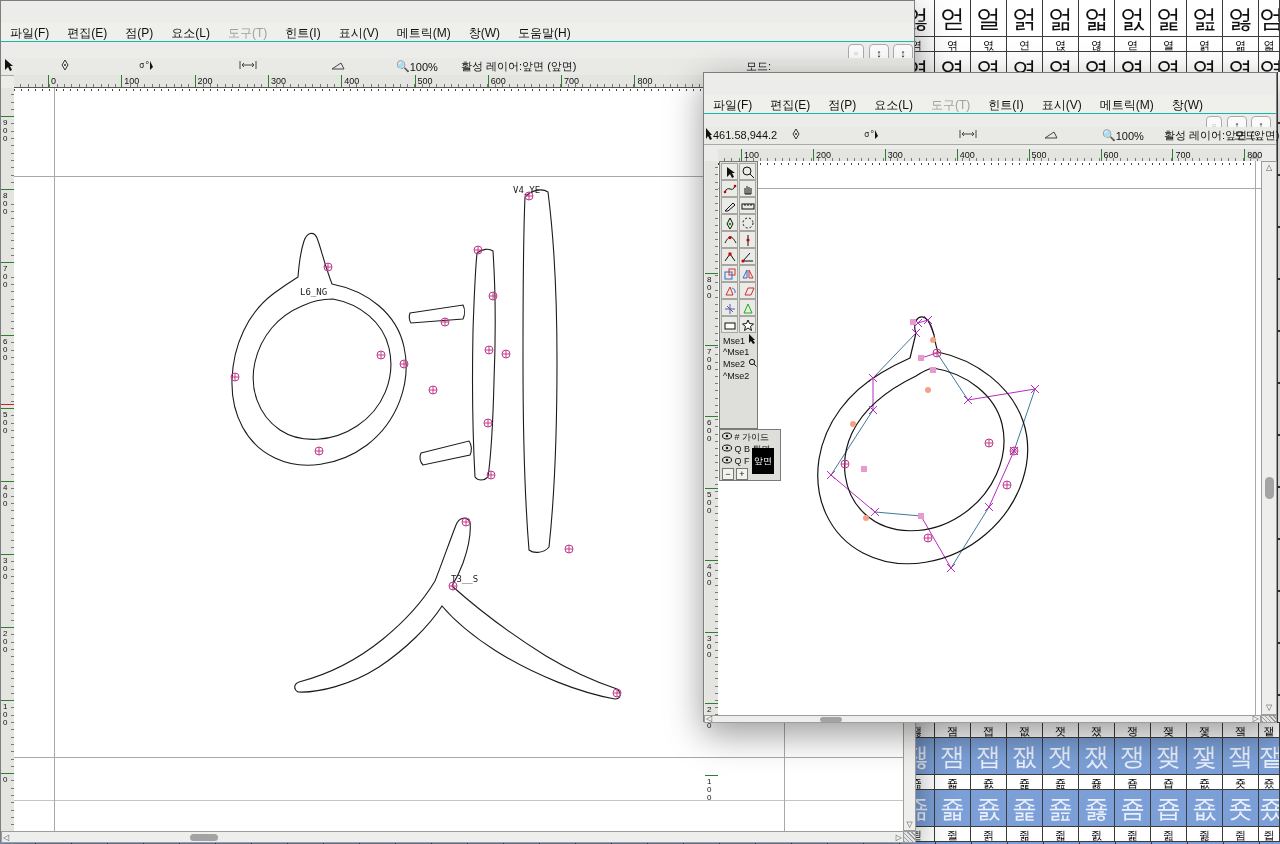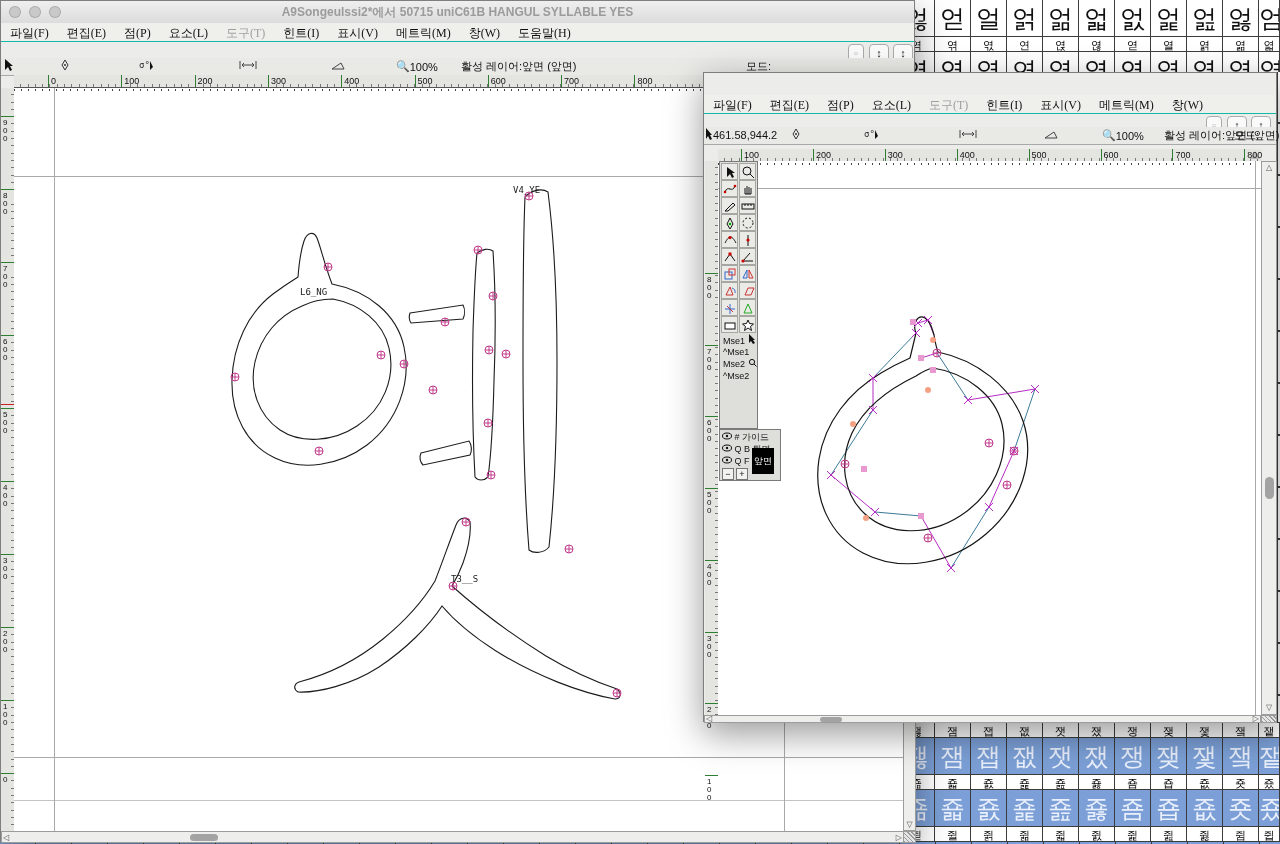--- a/index.html
+++ b/index.html
@@ -19,21 +19,21 @@
     background-image:repeating-linear-gradient(180deg,transparent 0 50px,#3c3c3c 50px 52px);}
   
   .window{position:absolute;background:#ececea;border:1px solid #7e7e7e;box-sizing:border-box;
           box-shadow:0 12px 34px rgba(0,0,0,.4);}
   .titlebar{position:absolute;left:0;top:0;right:0;height:22px;
             background:linear-gradient(#efefef,#dcdcdc);border-bottom:1px solid #b4b4b4;}
   .title{position:absolute;left:0;right:0;top:0;line-height:22px;text-align:center;
          font-size:12px;font-weight:bold;color:#222;white-space:nowrap;}
   .title.inactive{color:#9b9b9b;font-weight:bold;}
   .tl{position:absolute;top:5px;width:12px;height:12px;border-radius:50%;box-sizing:border-box;border:1px solid rgba(0,0,0,.15);}
-  .menubar{position:absolute;left:0;right:0;height:18px;background:#efefec;border-bottom:4px solid #14b8a6;font-family:Liberation Serif, serif;}
+  .menubar{position:absolute;left:0;right:0;height:18px;background:#efefec;border-bottom:4px solid #14b8a6;}
   .menu-item{display:inline-block;font-size:12px;color:#111;padding:0 9px;line-height:18px;white-space:nowrap;}
   .menu-item.disabled{color:#a0a0a0;}
   .inputrow{position:absolute;left:0;right:0;height:24px;background:#ececea;}
   .gfield{position:absolute;top:2px;height:18px;background:#fff;border:1px solid #8a8a8a;border-radius:3px;
           font-family:"DejaVu Sans Mono",monospace;font-size:12px;line-height:18px;padding:0 4px;color:#000;white-space:nowrap;}
   .caret{display:inline-block;width:1px;height:12px;background:#000;vertical-align:middle;margin-left:1px;}
   .sqbtn{position:absolute;top:2px;height:19px;background:#fafafa;border:1px solid #ababab;border-radius:4px;
          box-sizing:border-box;text-align:center;font-size:11px;line-height:17px;color:#222;}
   .sqbtn.dis{color:#bbb;}
   .infobar{position:absolute;left:0;right:0;height:17px;background:#e9e9e6;border-bottom:1px solid #a9a9a9;
@@ -161,26 +161,20 @@
       <div class="fv-cell fv-label" style="left: 1115px; top: 826px; width: 36px; height: 16px;">쥝</div>
       <div class="fv-cell fv-label" style="left: 1151px; top: 826px; width: 36px; height: 16px;">쥞</div>
       <div class="fv-cell fv-label" style="left: 1187px; top: 826px; width: 36px; height: 16px;">쥟</div>
       <div class="fv-cell fv-label" style="left: 1223px; top: 826px; width: 36px; height: 16px;">쥠</div>
       <div class="fv-cell fv-label" style="left: 1259px; top: 826px; width: 21px; height: 16px;">쥡</div>
     </div>
   <div class="fv-sliver"></div>
   <div class="fv-edge"></div>
 
   <section class="window" id="win1" style="left:0;top:0;width:915px;height:842px;">
-    <div class="titlebar">
-      <span class="tl" style="left:8px;background:#c9c9c9;"></span>
-      <span class="tl" style="left:28px;background:#c9c9c9;"></span>
-      <span class="tl" style="left:48px;background:#c9c9c9;"></span>
-      <div class="title inactive">A9Songeulssi2*에서 50715 uniC61B HANGUL SYLLABLE YES</div>
-    </div>
     <div class="menubar" style="top:22px;"><span class="menu-item">파일(F)</span><span class="menu-item">편집(E)</span><span class="menu-item">점(P)</span><span class="menu-item">요소(L)</span><span class="menu-item disabled">도구(T)</span><span class="menu-item">힌트(I)</span><span class="menu-item">표시(V)</span><span class="menu-item">메트릭(M)</span><span class="menu-item">창(W)</span><span class="menu-item">도움말(H)</span></div>
     <div class="inputrow" style="top:41px;">
       <div class="sqbtn dis" style="left:847px;width:16px;">▫</div>
       <div class="sqbtn" style="left:868px;width:20px;">↕</div>
       <div class="sqbtn" style="left:892px;width:20px;">↕</div>
     </div>
     <div class="infobar" style="top:57px;">
       <span style="left:3px;"><svg width="10" height="12">
             <path d="M1,0 L1,11 L4,8 L6,12 L8,11 L6,7 L9,7 Z" fill="#111"></path>
           </svg></span>

